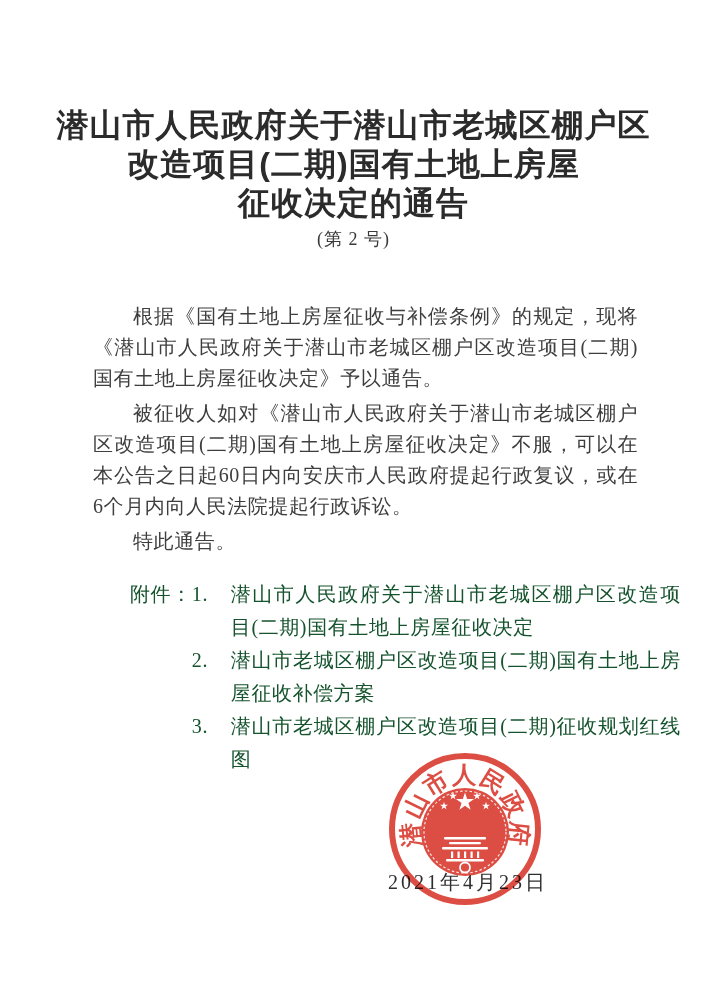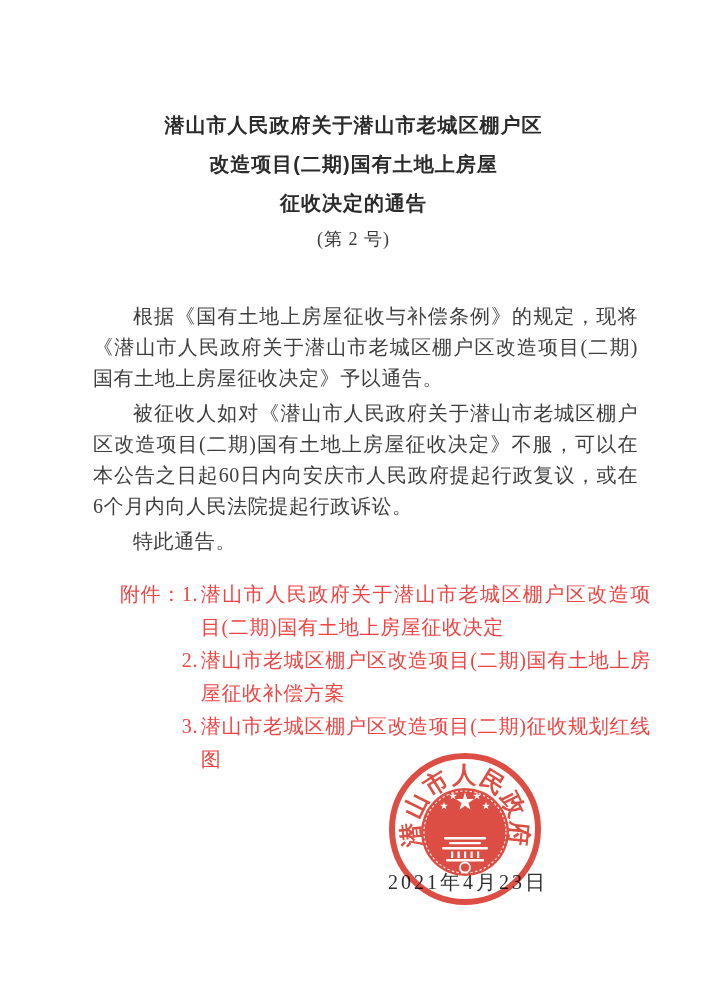--- a/index.html
+++ b/index.html
@@ -10,52 +10,52 @@
     margin:0 auto;
     background:#ffffff;
     overflow:hidden;
     font-family:"Liberation Serif","DejaVu Serif",serif;
   }
   .title-block{
     position:absolute;top:106px;left:0;width:707px;
     text-align:center;
     font-family:"Liberation Sans","DejaVu Sans",sans-serif;
     font-weight:700;
-    font-size:20px;line-height:39px;
+    font-size:32px;line-height:39px;
     letter-spacing:1px;
     color:#2b2b2b;
   }
   .doc-number{
     position:absolute;top:227px;left:0;width:707px;
     text-align:center;
     font-size:18px;line-height:24px;
     letter-spacing:1px;
     color:#3a3a3a;
   }
   .body-text{
     position:absolute;top:301px;left:93px;width:545px;
     font-size:20px;line-height:31px;
     letter-spacing:0.6px;
     text-align:justify;
     color:#3e3e3e;
   }
   .body-text p{margin:0 0 4px 0;text-indent:2em;}
   .body-text p:last-child{margin-bottom:0;}
   .attachments{
-    position:absolute;top:578px;left:120px;width:525px;
+    position:absolute;top:578px;left:130px;width:525px;
     font-size:20px;line-height:33px;
     letter-spacing:0.6px;
-    color:#ef4444;
+    color:#14532d;
   }
   .attach-row{display:flex;align-items:flex-start;}
   .attach-label{flex:none;white-space:nowrap;}
   .attach-items{flex:none;}
   .attach-item{display:flex;align-items:flex-start;}
   .attach-num{flex:none;width:19px;}
-  .attach-text{flex:none;width:450px;text-align:justify;}
+  .attach-text{flex:none;width:450px;text-align:justify;margin-left:20px;}
   .seal{
     position:absolute;left:380px;top:744px;
     width:170px;height:170px;
     opacity:.9;
     mix-blend-mode:multiply;
     z-index:2;
     pointer-events:none;
   }
   .date-line{
     position:absolute;left:388px;top:869px;

